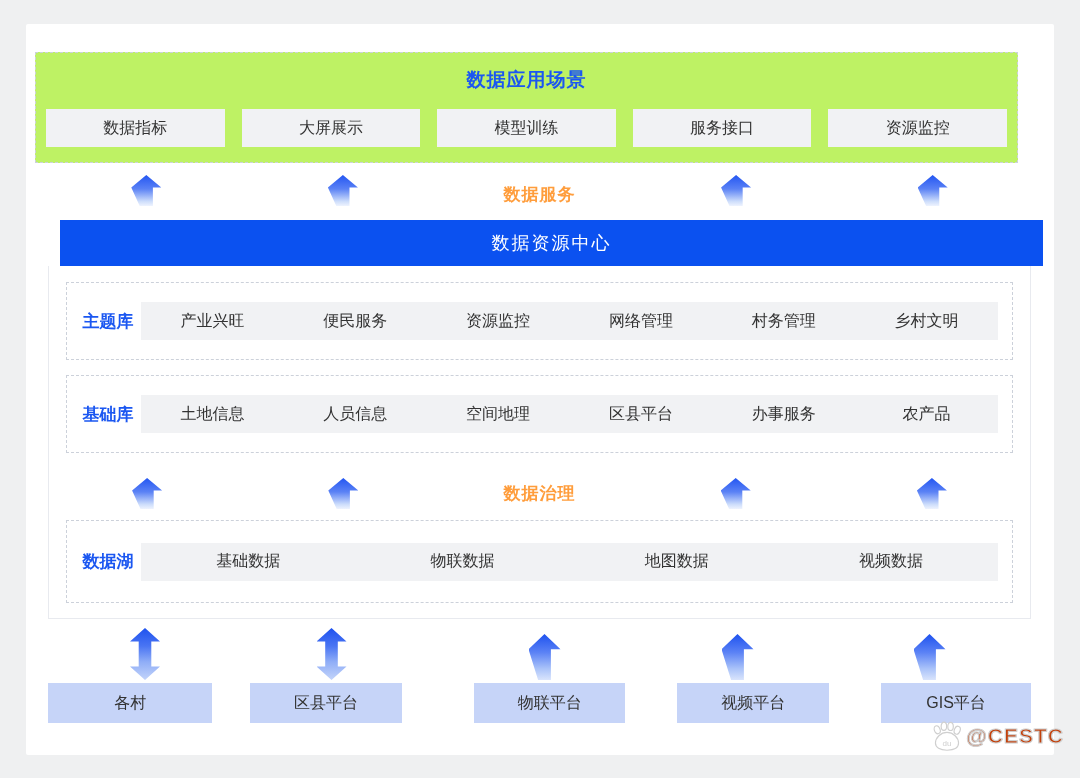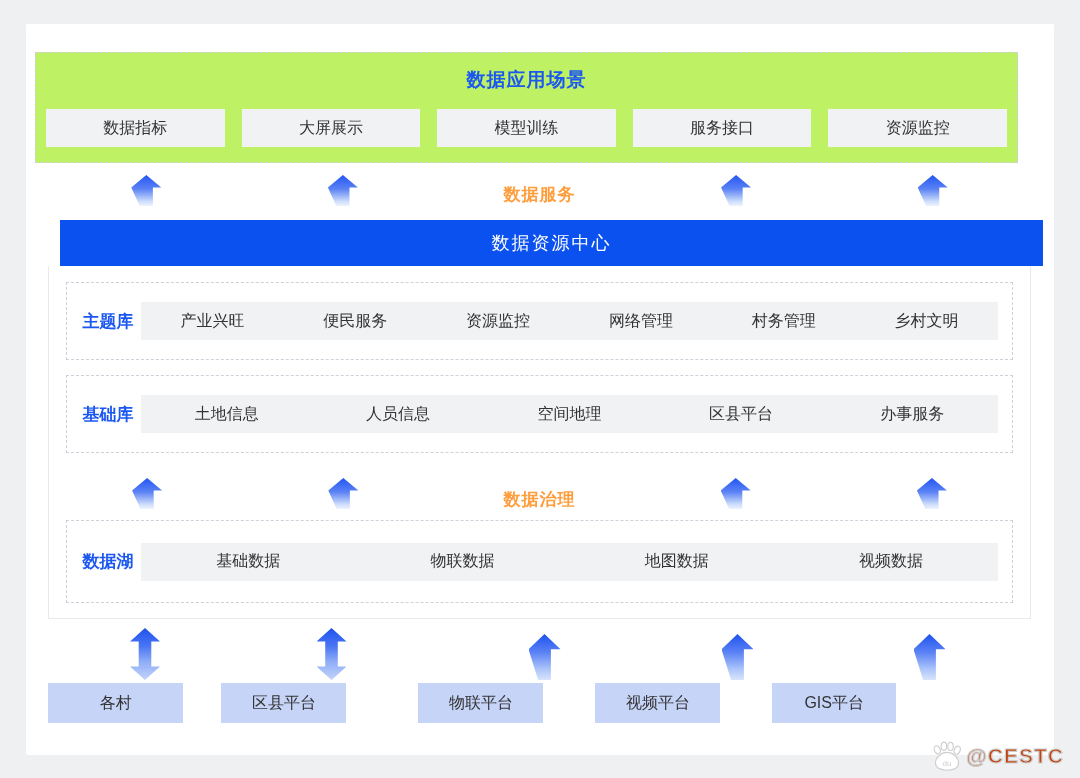--- a/index.html
+++ b/index.html
@@ -38,42 +38,42 @@
                  border:1px solid #e8eaef; border-top:none; background:#fff; }
   .dashed-row { position:absolute; left:17px; width:947px; border:1px dashed #ccd1da;
                 display:flex; align-items:center; padding:0 14px 0 8px; gap:0; }
   .theme-row { top:16px;  height:78px; }
   .base-row  { top:109px; height:78px; }
   .lake-row  { top:254px; height:83px; }
   .row-label { width:66px; flex:none; color:var(--accent-blue,#1b57f1); font-size:17px;
                font-weight:bold; text-align:center; }
   .dashed-row .gray-box { flex:1; }
   .governance-row { position:absolute; left:0; top:212px; width:100%; height:36px; display:flex; }
-  .governance-row .orange-label { margin-top:10px; }
+  .governance-row .orange-label { margin-top:4px; }
 
   
   .bottom-arrows { position:absolute; left:22px; top:602px; width:983px; height:54px;
                    display:flex; align-items:flex-end; }
   .b-slot { display:flex; justify-content:center; align-items:flex-end; }
   .w1 { width:194px; } .w2 { width:179px; } .w3 { width:179px; margin-left:34px;text-align:center; }
   .w4 { width:179px; margin-left:14px; } .w5 { width:177px; margin-left:14px; }
 
   .arrow-updown { width:30px; height:52px;
     background:linear-gradient(180deg,#1e52ef 0%,#4a75f3 35%,#8fadf7 65%,#c3d4fa 100%);
     clip-path:polygon(50% 0,100% 26%,71% 26%,71% 74%,100% 74%,50% 100%,0 74%,29% 74%,29% 26%,0 26%); }
   .arrow-up-big { width:32px; height:46px;
     background:linear-gradient(180deg,#1e52ef 0%,#5b82f5 40%,#a9c2f9 75%,#d9e4fc 100%);
     clip-path:polygon(50% 0,100% 33%,70% 33%,70% 100%,30% 100%,0 33%); }
 
-  .bottom-boxes { position:absolute; left:22px; top:659px; width:848px; display:flex;gap:38px; }
+  .bottom-boxes { position:absolute; left:22px; top:659px; width:983px; display:flex;gap:38px; }
   .blue-box { height:40px; background:var(--bottom-box-blue,#c6d4f8); color:var(--box-text,#333);
               font-size:16px; display:flex; align-items:center; justify-content:center; }
 
   
-  .watermark { position:absolute; right:16px; top:740px; display:flex; align-items:center; gap:1px; }
+  .watermark { position:absolute; right:16px; top:720px; display:flex; align-items:center; gap:1px; }
   .watermark-text { font-size:21px; font-weight:bold; color:#c2410c; letter-spacing:1px;
                     -webkit-text-stroke:1.2px #cfcfcf;
                     text-shadow:0 0 1px #d6d6d6; }
 </style>
 </head>
 <body>
 
 <div class="page">
   <div class="card">
 
@@ -120,20 +120,21 @@
         <div class="gray-box">乡村文明</div>
       </div>
 
       <div class="dashed-row base-row">
         <span class="row-label">基础库</span>
         <div class="gray-box">土地信息</div>
         <div class="gray-box">人员信息</div>
         <div class="gray-box">空间地理</div>
         <div class="gray-box">区县平台</div>
         <div class="gray-box">办事服务</div>
+        <div class="gray-box">农产品</div>
       </div>
 
       <div class="arrow-row governance-row">
         <div class="slot">
             <div class="arrow-up"></div>
           </div>
         <div class="slot">
             <div class="arrow-up"></div>
           </div>
         <div class="slot">

